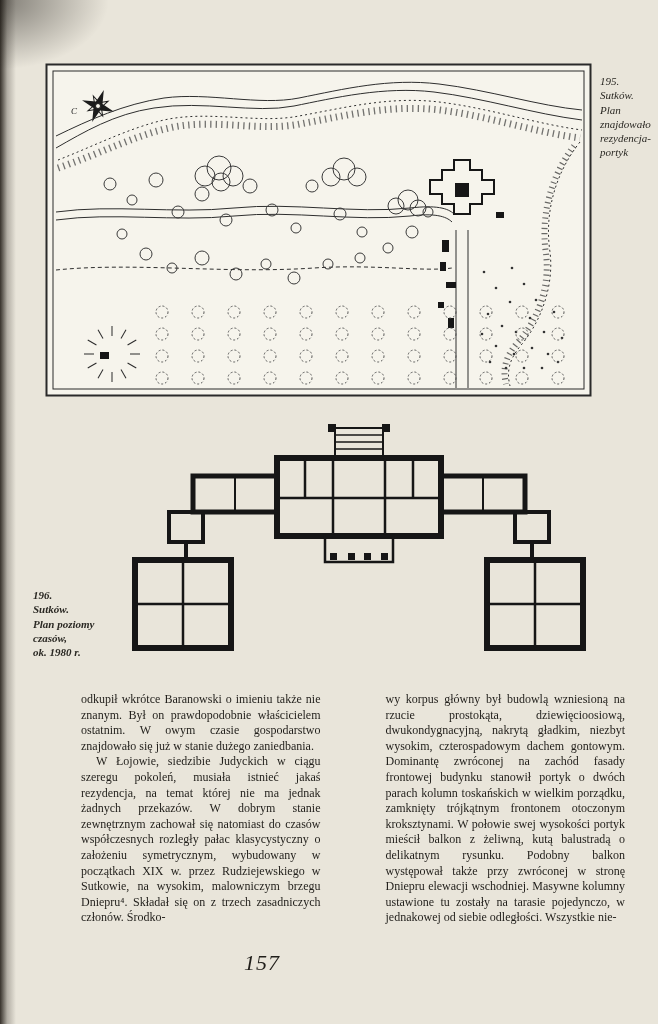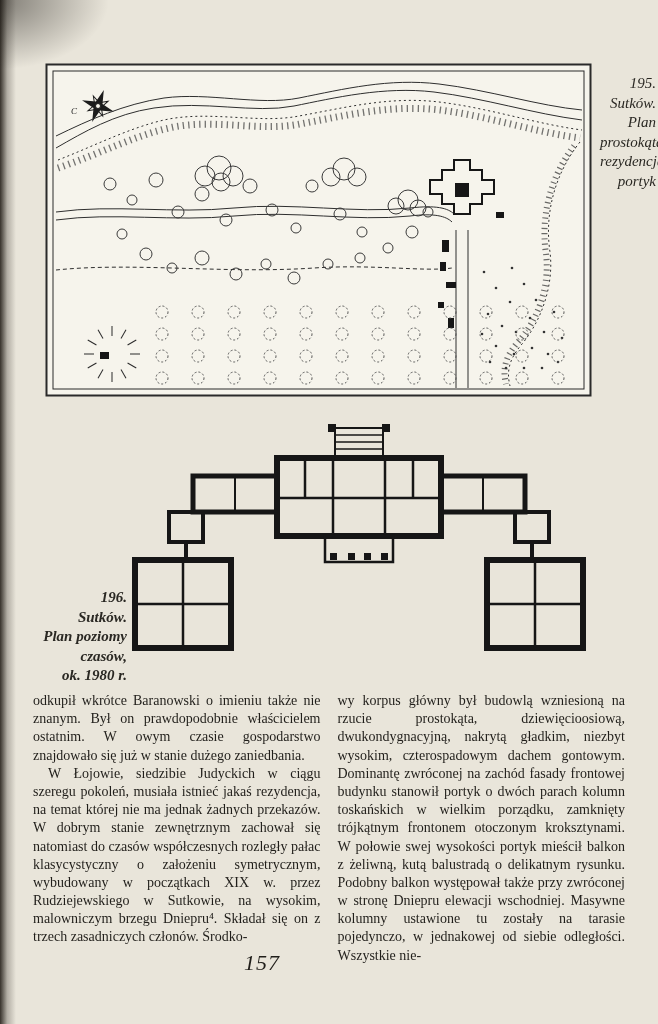--- a/index.html
+++ b/index.html
@@ -7,25 +7,25 @@
     width:658px;height:1024px;position:relative;overflow:hidden;
     background:#e9e5da;color:#201e1a;
     font-family:"Liberation Serif", serif;
   }
   .binding{position:absolute;left:0;top:0;bottom:0;width:16px;
     background:linear-gradient(to right,rgba(35,30,24,.9),rgba(35,30,24,.28) 45%,rgba(35,30,24,0));}
   .corner{position:absolute;left:0;top:0;width:110px;height:70px;
     background:radial-gradient(ellipse at 0 0,rgba(25,22,18,.5),rgba(25,22,18,0) 70%);}
   .siteplan{position:absolute;left:44px;top:62px;width:549px;height:336px;}
   .floorplan{position:absolute;left:128px;top:420px;width:462px;height:268px;}
-  .caption{font-style:italic;font-size:15px;line-height:1.3;color:#2a2823;text-align:right;}
+  .caption{font-style:italic;font-size:11px;line-height:1.3;color:#2a2823;}
   .cap195{position:absolute;left:600px;top:74px;width:56px;}
   .cap196{position:absolute;left:33px;top:588px;width:94px;font-weight:bold;}
   .bodytext{position:absolute;left:33px;top:692px;width:592px;display:flex;gap:17px;}
-  .col{width:288px;font-size:14px;line-height:1.3;text-align:justify;}
+  .col{width:288px;font-size:12px;line-height:1.3;text-align:justify;margin-left:48px;}
   .col p{margin:0;}
   .col p.indent{text-indent:15px;}
   .pagenum{position:absolute;left:0;top:950px;width:524px;text-align:center;
     font-style:italic;font-size:22px;letter-spacing:1px;}
   svg{display:block;width:100%;height:100%;}
 </style>
 </head>
 <body>
 
 <div>
@@ -219,21 +219,21 @@
           <use href="#orch" x="478" y="316"></use>
           <use href="#orch" x="514" y="316"></use>
       </g>
     </svg>
   </div>
 
   <div class="caption cap195">
     <div>195.</div>
     <div>Sutków.</div>
     <div>Plan</div>
-    <div>prostokąta</div>
+    <div>znajdowało</div>
     <div>rezydencja-</div>
     <div>portyk</div>
   </div>
 
   <div class="floorplan">
     <svg viewBox="0 0 460 268">
       <g stroke="#161616" fill="none">
 
         <g>
           <rect x="206" y="8" width="48" height="30" stroke-width="2"></rect>

